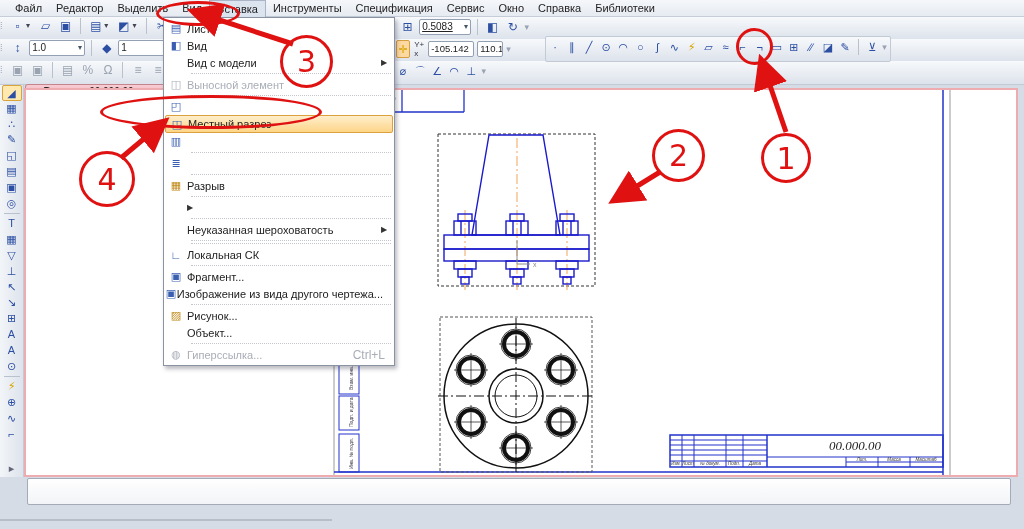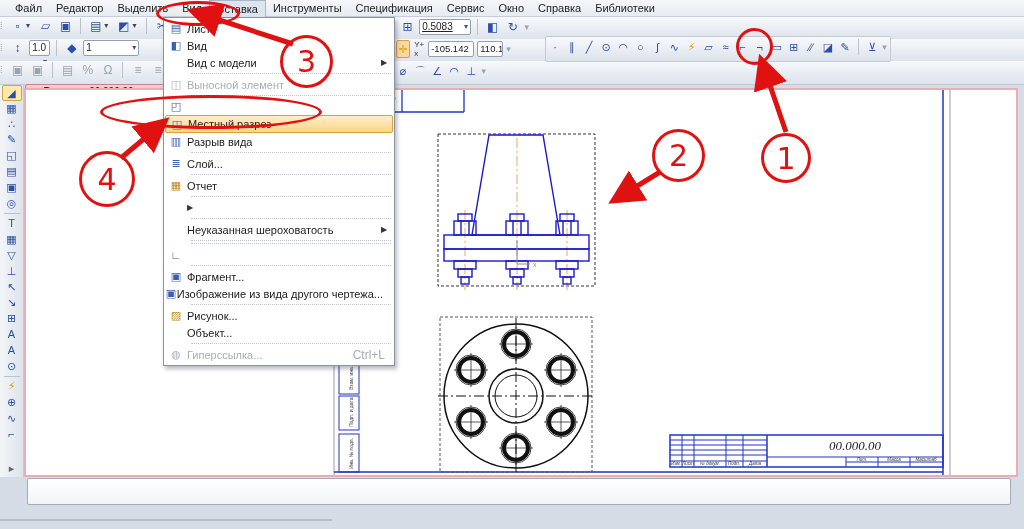--- a/index.html
+++ b/index.html
@@ -93,21 +93,21 @@
     <span class="combo" style="width:52px;text-decoration:underline;"><span>0.5083</span><span class="dd">▾</span></span>
     <span class="vsep"></span>
     <span class="tb">◧</span>
     <span class="tb">↻</span>
     <span class="grip">▾</span>
   </div>
 
   <div class="abs tbrow" style="left:0;top:39px;width:1024px;height:22px;">
     <span class="grip">⁞</span>
     <span class="tb">↕</span>
-    <span class="combo" style="width:21px;"><span>1.0</span><span class="dd">▾</span></span>
+    <span class="combo" style="width:56px;"><span>1.0</span><span class="dd">▾</span></span>
     <span class="vsep"></span>
     <span class="tb">◆</span>
     <span class="combo" style="width:56px;"><span>1</span><span class="dd">▾</span></span>
   </div>
 
   <div class="abs" style="left:379px;top:40px;height:20px;z-index:5;">
     <span class="tb small">Г</span>
     <span class="tb small toggled yellow">✛</span>
     <span class="coordlbl"><span>Y+</span><br><span>x</span></span>
     <span class="field" style="width:46px;">-105.142</span>
@@ -365,47 +365,46 @@
     <div class="msep"></div>
     <div class="mi">
         <span class="ic">◰</span>
       </div>
     <div class="mi hot">
         <span class="ic">◳</span>
         <span class="lbl">Местный разрез</span>
       </div>
     <div class="mi">
         <span class="ic">▥</span>
-        <span class="lbl">Разрыв вида</span>
       </div>
     <div class="msep"></div>
     <div class="mi">
         <span class="ic">≣</span>
-        <span class="lbl">Слой...</span>
       </div>
     <div class="msep"></div>
     <div class="mi">
         <span class="ic warm">▦</span>
-        <span class="lbl">Отчет</span>
+        <span class="lbl">Разрыв</span>
       </div>
     <div class="msep"></div>
     <div class="mi">
         <span class="ic"></span>
         <span class="sub">▶</span>
       </div>
     <div class="msep"></div>
     <div class="mi">
         <span class="ic"></span>
         <span class="lbl">Неуказанная шероховатость</span>
         <span class="sub">▶</span>
       </div>
     <div class="msep"></div>
     <div class="msep"></div>
     <div class="mi">
         <span class="ic">∟</span>
+        <span class="lbl">Локальная СК</span>
       </div>
     <div class="msep"></div>
     <div class="mi">
         <span class="ic">▣</span>
         <span class="lbl">Фрагмент...</span>
       </div>
     <div class="mi">
         <span class="ic">▣</span>
         <span class="lbl">Изображение из вида другого чертежа...</span>
       </div>

